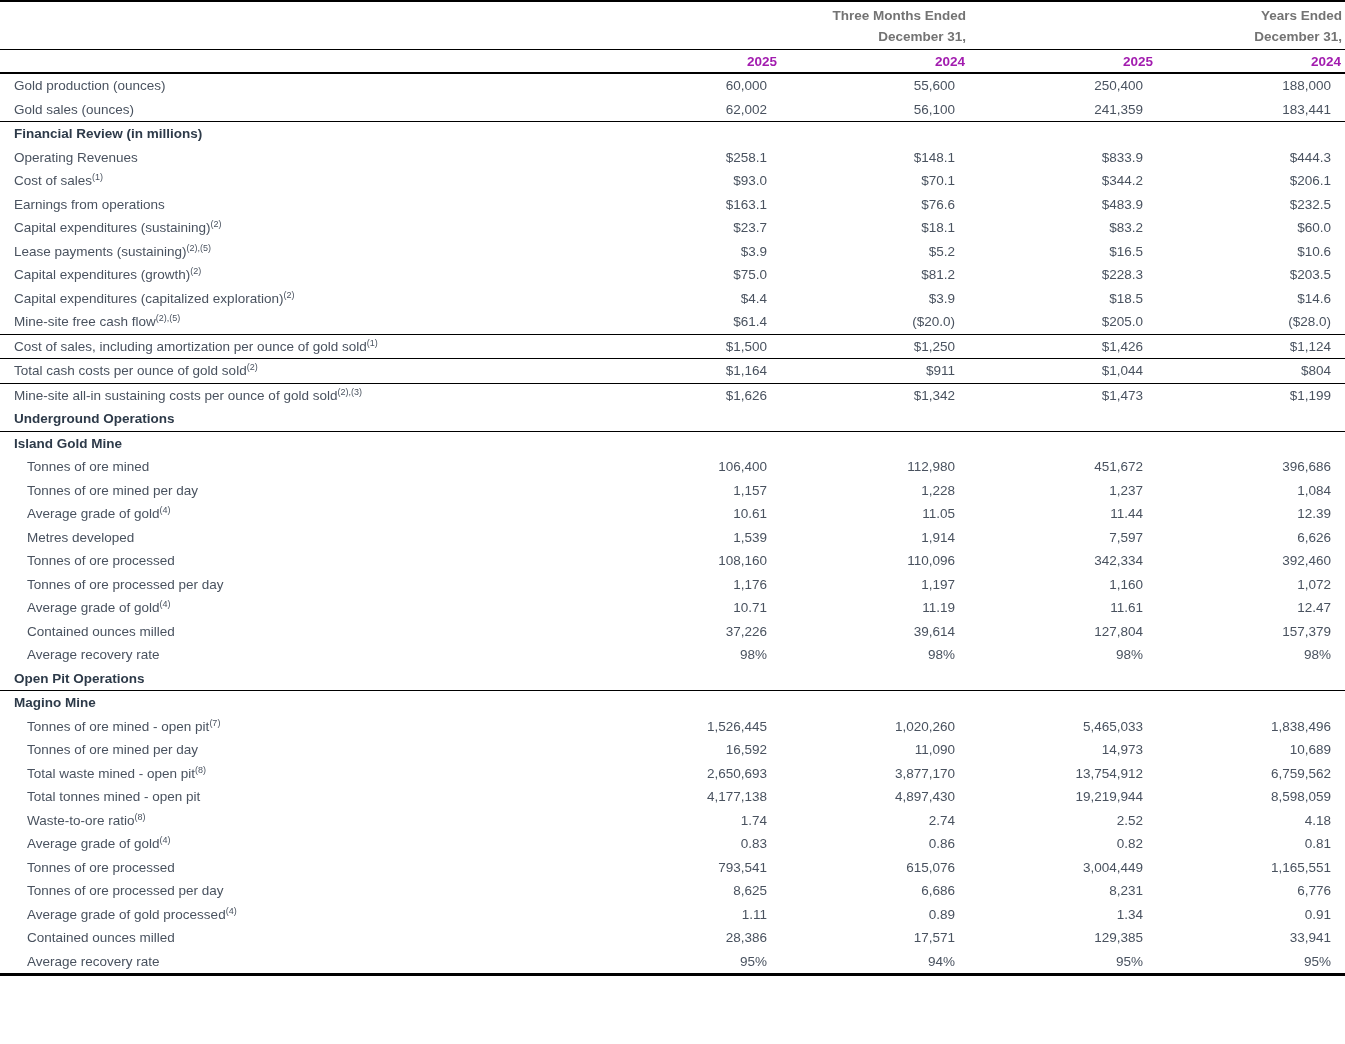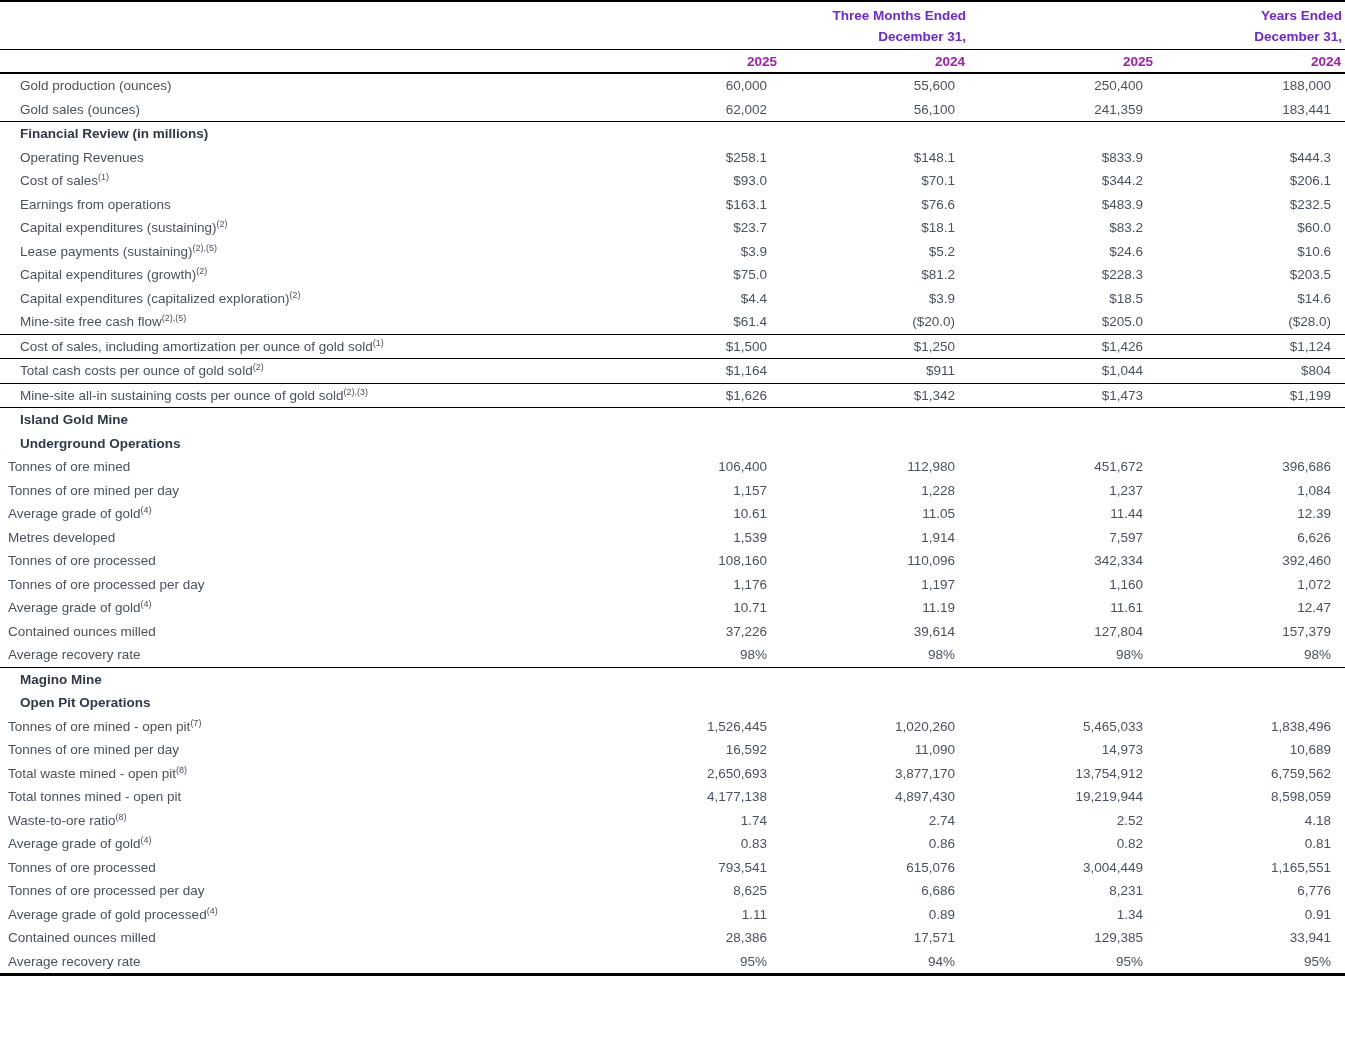--- a/index.html
+++ b/index.html
@@ -16,21 +16,21 @@
     table-layout: fixed;
     width: 1345px;
     border-top: 2px solid #000;
     border-bottom: 3px solid #000;
     background: #fff;
   }
   
   tr.months-row td {
     border-bottom: 1px solid #000;
     font-weight: bold;
-    color: #6d28d9;
+    color: #737373;
     font-size: 13.5px;
     text-align: right;
     vertical-align: top;
     padding: 3px 3px 2px 3px;
   }
   tr.months-row td div {
     line-height: 21px;
     white-space: nowrap;
   }
   tr.years-row td {
@@ -46,22 +46,22 @@
   
   tbody td {
     height: 23.5px;
     font-size: 13.5px;
     color: #49525f;
     padding: 0;
     vertical-align: middle;
     white-space: nowrap;
     overflow: hidden;
   }
-  td.label-cell { padding-left: 20px; text-align: left; }
-  td.label-cell.indent { padding-left: 8px; }
+  td.label-cell { padding-left: 14px; text-align: left; }
+  td.label-cell.indent { padding-left: 27px; }
   tr.section-row td {
     font-weight: bold;
     color: #2d3a49;
   }
   td.value-cell {
     text-align: right;
     padding-right: 14px;
   }
   tr.rule-top td { border-top: 1px solid #000; margin-top: 22px; }
   sup {
@@ -148,21 +148,21 @@
           <td class="label-cell"><span>Capital expenditures (sustaining)</span><sup>(2)</sup></td>
           <td class="value-cell">$23.7</td>
           <td class="value-cell">$18.1</td>
           <td class="value-cell">$83.2</td>
           <td class="value-cell">$60.0</td>
         </tr>
         <tr class="data-row">
           <td class="label-cell"><span>Lease payments (sustaining)</span><sup>(2),(5)</sup></td>
           <td class="value-cell">$3.9</td>
           <td class="value-cell">$5.2</td>
-          <td class="value-cell">$24.6</td>
+          <td class="value-cell">$16.5</td>
           <td class="value-cell">$10.6</td>
         </tr>
         <tr class="data-row">
           <td class="label-cell"><span>Capital expenditures (growth)</span><sup>(2)</sup></td>
           <td class="value-cell">$75.0</td>
           <td class="value-cell">$81.2</td>
           <td class="value-cell">$228.3</td>
           <td class="value-cell">$203.5</td>
         </tr>
         <tr class="data-row">
@@ -193,29 +193,29 @@
           <td class="value-cell">$1,044</td>
           <td class="value-cell">$804</td>
         </tr>
         <tr class="data-row rule-top">
           <td class="label-cell"><span>Mine-site all-in sustaining costs per ounce of gold sold</span><sup>(2),(3)</sup></td>
           <td class="value-cell">$1,626</td>
           <td class="value-cell">$1,342</td>
           <td class="value-cell">$1,473</td>
           <td class="value-cell">$1,199</td>
         </tr>
+        <tr class="section-row">
+          <td class="label-cell"><span>Underground Operations</span></td>
+          <td class="value-cell"></td>
+          <td class="value-cell"></td>
+          <td class="value-cell"></td>
+          <td class="value-cell"></td>
+        </tr>
         <tr class="section-row rule-top">
           <td class="label-cell"><span>Island Gold Mine</span></td>
-          <td class="value-cell"></td>
-          <td class="value-cell"></td>
-          <td class="value-cell"></td>
-          <td class="value-cell"></td>
-        </tr>
-        <tr class="section-row">
-          <td class="label-cell"><span>Underground Operations</span></td>
           <td class="value-cell"></td>
           <td class="value-cell"></td>
           <td class="value-cell"></td>
           <td class="value-cell"></td>
         </tr>
         <tr class="data-row">
           <td class="label-cell indent"><span>Tonnes of ore mined</span></td>
           <td class="value-cell">106,400</td>
           <td class="value-cell">112,980</td>
           <td class="value-cell">451,672</td>
@@ -270,29 +270,29 @@
           <td class="value-cell">127,804</td>
           <td class="value-cell">157,379</td>
         </tr>
         <tr class="data-row">
           <td class="label-cell indent"><span>Average recovery rate</span></td>
           <td class="value-cell">98%</td>
           <td class="value-cell">98%</td>
           <td class="value-cell">98%</td>
           <td class="value-cell">98%</td>
         </tr>
+        <tr class="section-row">
+          <td class="label-cell"><span>Open Pit Operations</span></td>
+          <td class="value-cell"></td>
+          <td class="value-cell"></td>
+          <td class="value-cell"></td>
+          <td class="value-cell"></td>
+        </tr>
         <tr class="section-row rule-top">
           <td class="label-cell"><span>Magino Mine</span></td>
-          <td class="value-cell"></td>
-          <td class="value-cell"></td>
-          <td class="value-cell"></td>
-          <td class="value-cell"></td>
-        </tr>
-        <tr class="section-row">
-          <td class="label-cell"><span>Open Pit Operations</span></td>
           <td class="value-cell"></td>
           <td class="value-cell"></td>
           <td class="value-cell"></td>
           <td class="value-cell"></td>
         </tr>
         <tr class="data-row">
           <td class="label-cell indent"><span>Tonnes of ore mined - open pit</span><sup>(7)</sup></td>
           <td class="value-cell">1,526,445</td>
           <td class="value-cell">1,020,260</td>
           <td class="value-cell">5,465,033</td>

